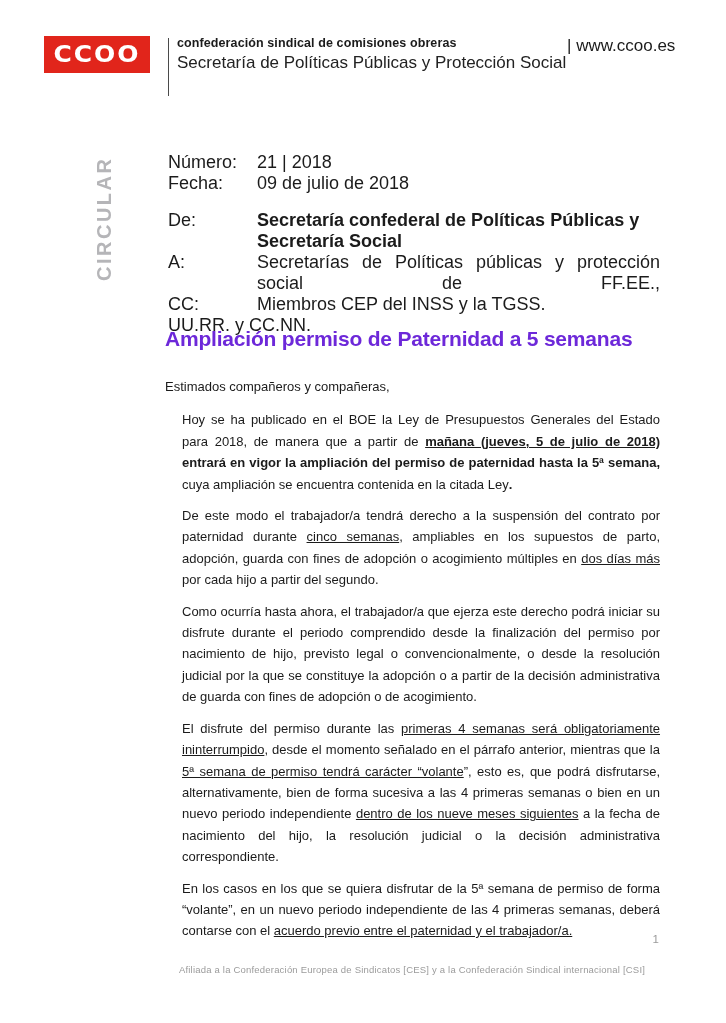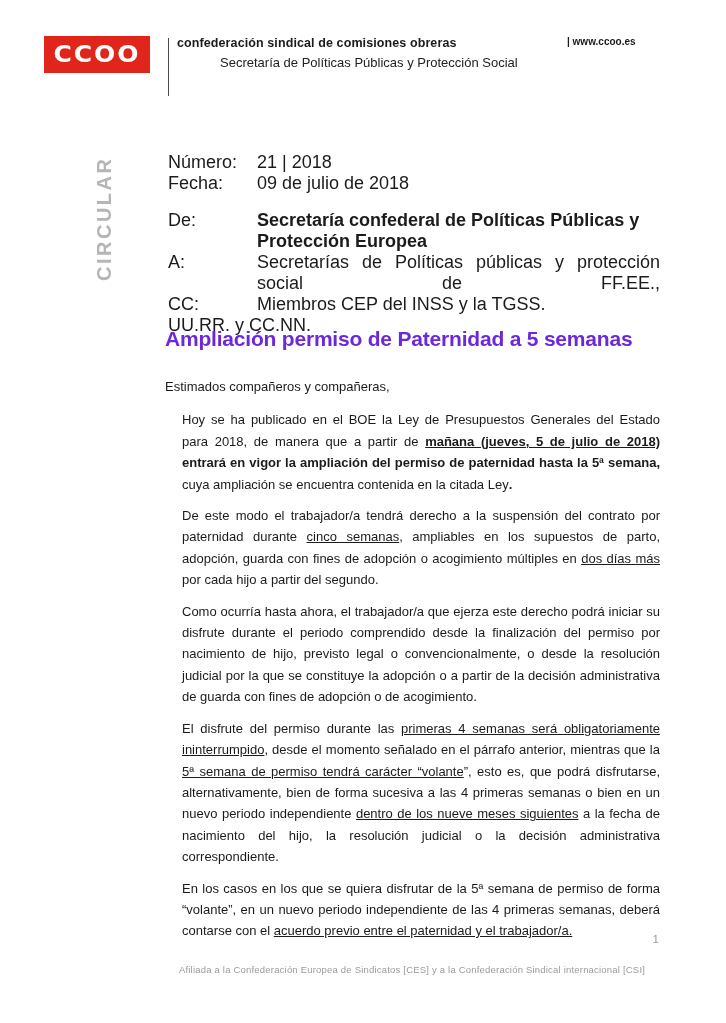--- a/index.html
+++ b/index.html
@@ -14,22 +14,22 @@
   .page{position:relative;width:718px;height:1023px;background:#fff;overflow:hidden;}
 
   
   .logo{position:absolute;left:44px;top:36px;width:106px;height:37px;background:var(--logo-red);
         display:flex;align-items:center;justify-content:center;}
   .logo-text{color:#fff;font-weight:bold;font-size:25px;letter-spacing:2px;
         font-family:"DejaVu Sans",sans-serif;transform:scaleY(0.92);}
   .header-rule{position:absolute;left:168px;top:38px;width:1px;height:58px;background:#4a4a4a;}
   .header-lines{position:absolute;left:177px;top:33px;}
   .org{font-size:12.5px;font-weight:bold;line-height:20px;letter-spacing:0.1px;}
-  .dept,.addr{font-size:13px;line-height:19px;color:#222;margin-left:43px;}
-  .website{position:absolute;left:567px;top:36px;font-weight:bold;font-size:10px;}
+  .dept,.addr{font-size:17px;line-height:19px;color:#222;}
+  .website{position:absolute;left:567px;top:36px;font-weight:normal;font-size:17px;}
 
   
   .side-label{position:absolute;left:93px;top:281px;transform:rotate(-90deg);transform-origin:0 0;
         font-size:20px;font-weight:bold;letter-spacing:2.5px;color:var(--side-label-gray);white-space:nowrap;}
 
   
   .meta{position:absolute;left:168px;top:152px;width:492px;font-size:18px;line-height:21px;}
   .meta-row{display:flex;}
   .meta-label{flex:0 0 89px;}
   .meta-value{flex:1 1 auto;}
@@ -73,21 +73,21 @@
       <span class="meta-label">Número:</span>
       <span class="meta-value">21 | 2018</span>
     </div>
     <div class="meta-row">
       <span class="meta-label">Fecha:</span>
       <span class="meta-value">09 de julio de 2018</span>
     </div>
     <div class="meta-gap"></div>
     <div class="meta-row">
       <span class="meta-label">De:</span>
-      <span class="meta-value bold">Secretaría confederal de Políticas Públicas y Protección Europea</span>
+      <span class="meta-value bold">Secretaría confederal de Políticas Públicas y Secretaría Social</span>
     </div>
     <div class="meta-row">
       <span class="meta-label">A:</span>
       <span class="meta-value justify-last">Secretarías de Políticas públicas y protección social de FF.EE.,</span>
     </div>
     <div class="meta-row">
       <span class="meta-label">CC:</span>
       <span class="meta-value">Miembros CEP del INSS y la TGSS.</span>
     </div>
     <div class="meta-row">

